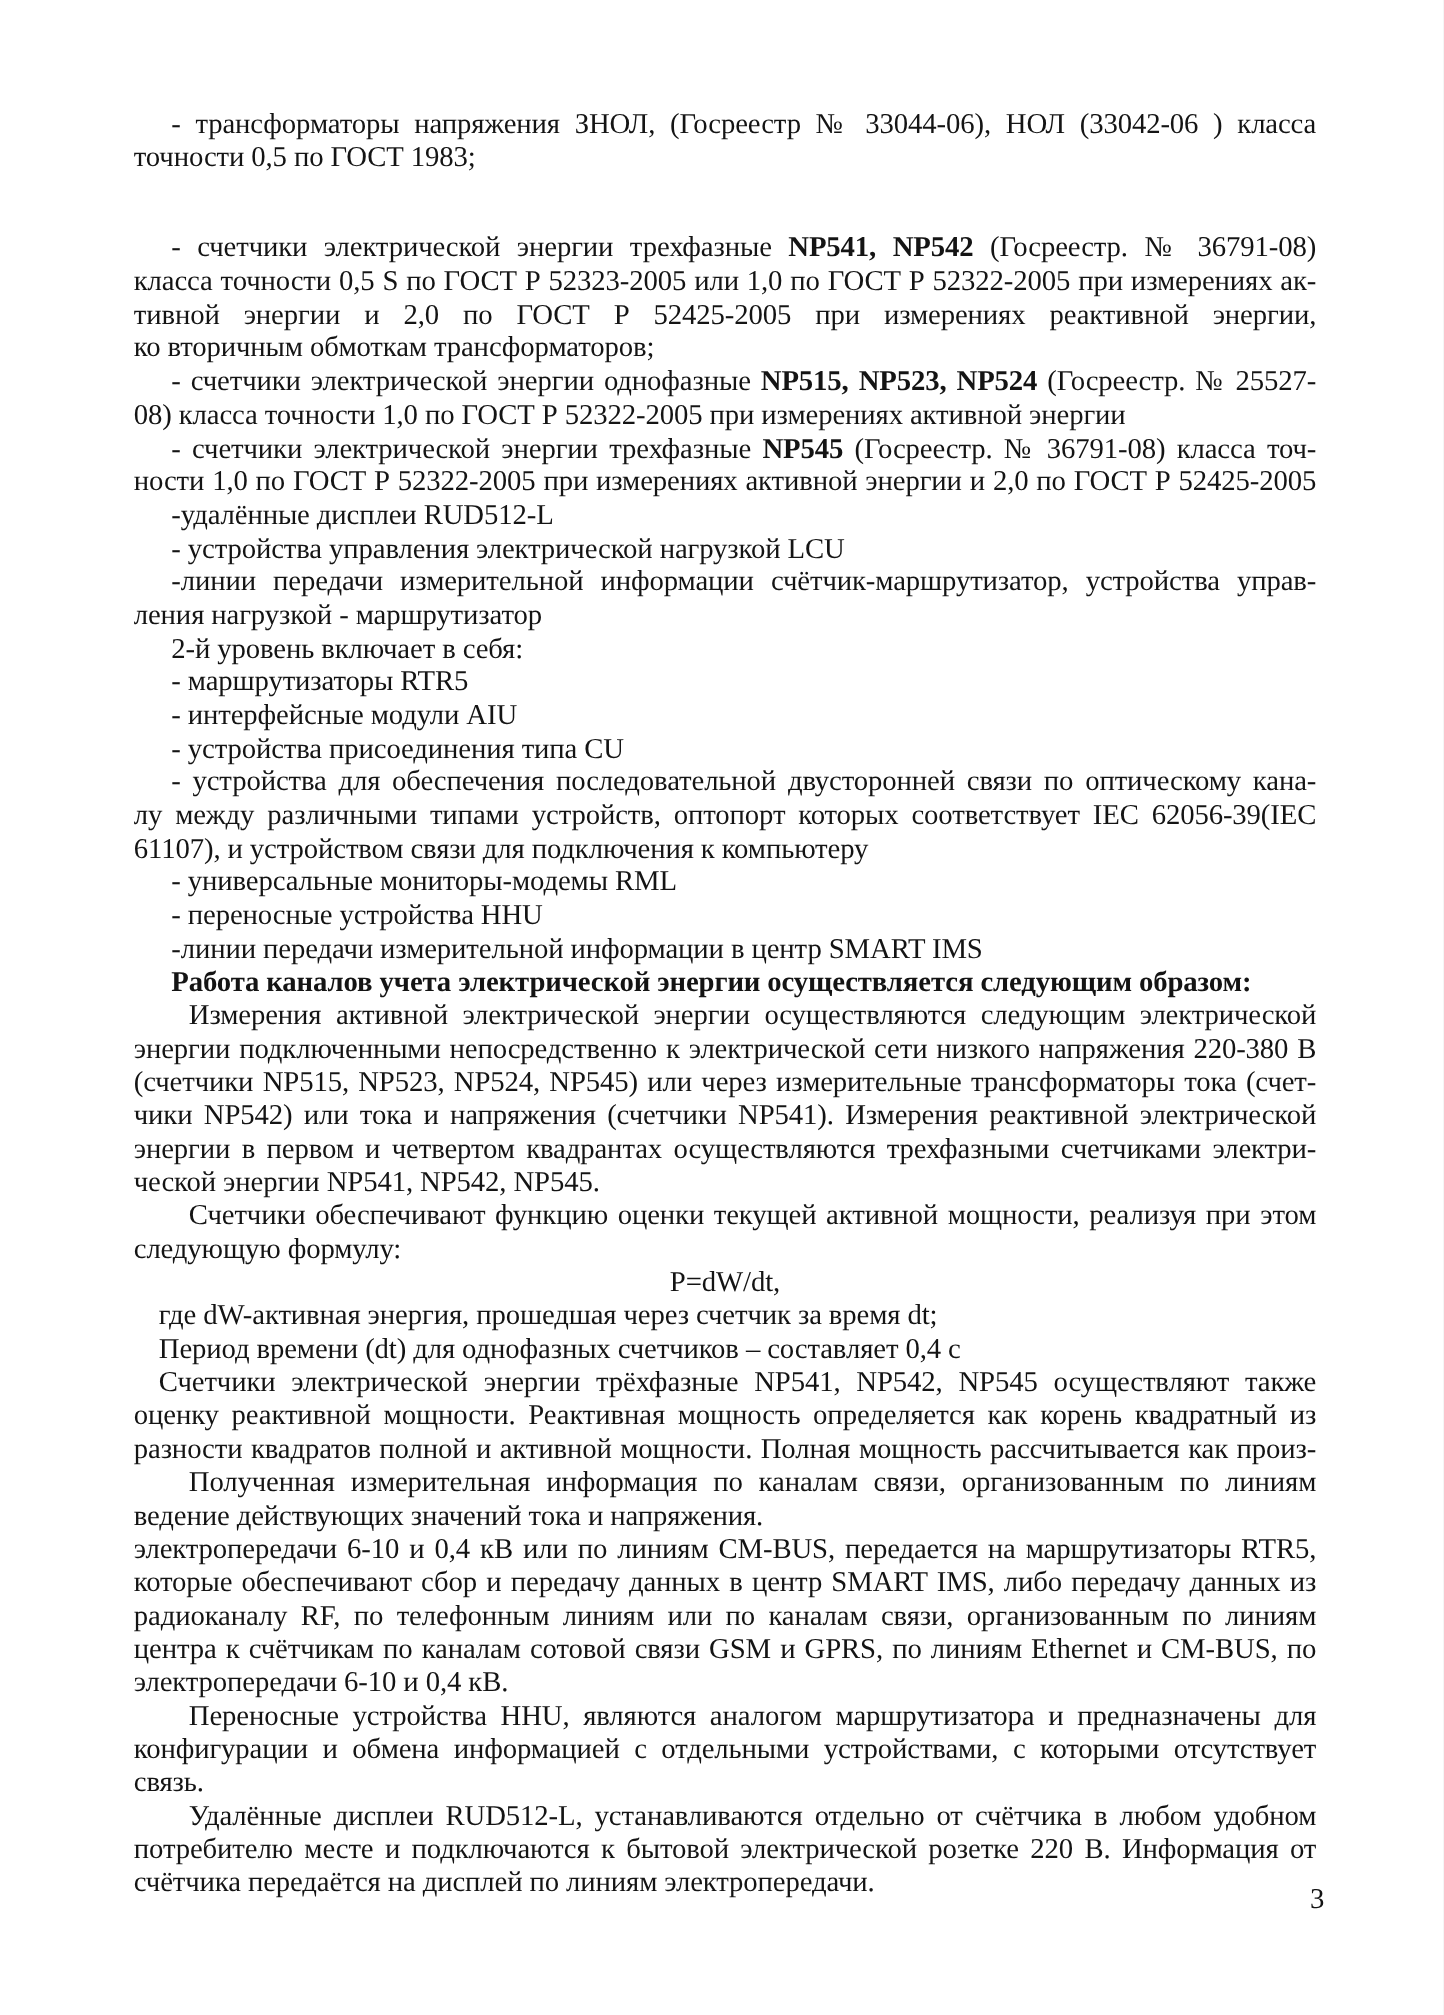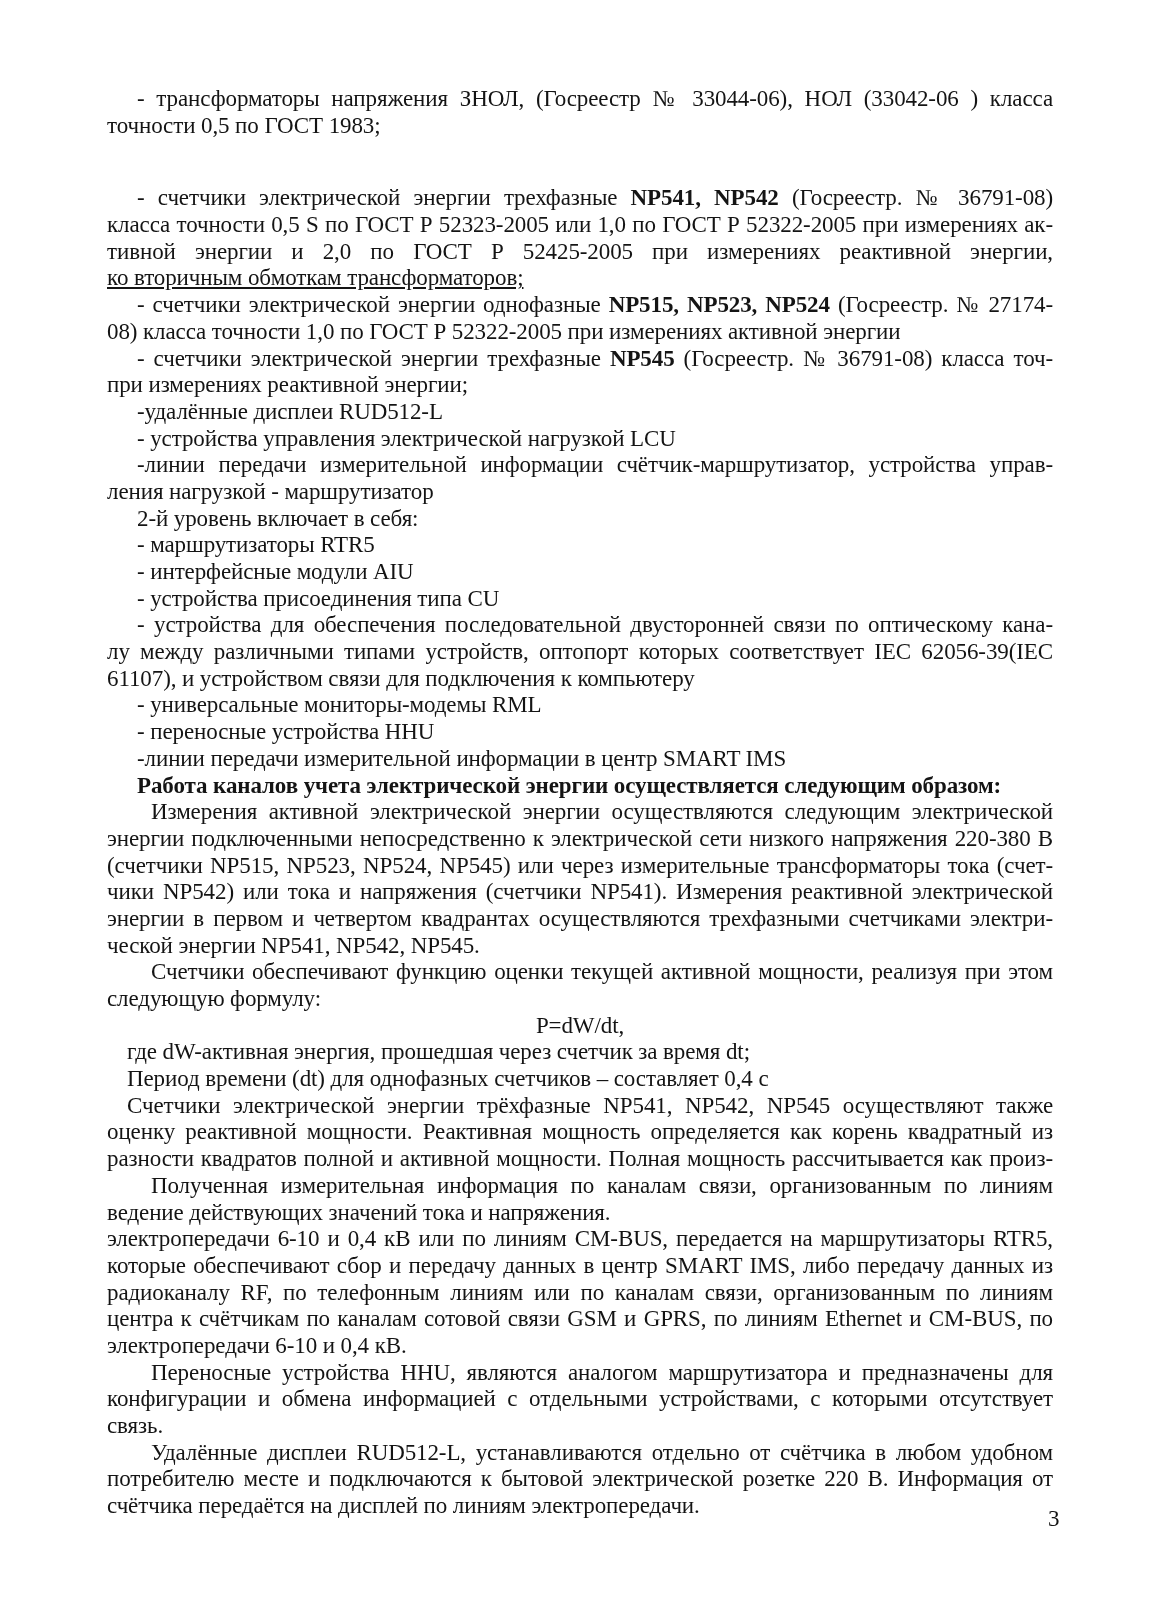--- a/index.html
+++ b/index.html
@@ -50,25 +50,25 @@
 </head>
 <body>
 
 <div class="page">
   <div class="textblock" id="textblock">
       <div class="ln j" style="padding-left: 30px;"><span>- трансформаторы напряжения ЗНОЛ, (Госреестр № 33044-06), НОЛ  (33042-06 ) класса</span></div>
       <div class="ln l" style="padding-left: 0px;"><span>точности 0,5 по ГОСТ 1983;</span></div>
       <div class="ln j" style="padding-left: 30px; margin-top: 46px;"><span>- счетчики электрической энергии трехфазные </span><b>NP541, NP542</b><span> (Госреестр. № 36791-08)</span></div>
       <div class="ln j" style="padding-left: 0px;"><span>класса точности 0,5 S по  ГОСТ Р 52323-2005 или 1,0 по ГОСТ Р 52322-2005 при измерениях ак-</span></div>
       <div class="ln j" style="padding-left: 0px;"><span>тивной энергии и 2,0 по ГОСТ Р 52425-2005 при измерениях  реактивной энергии, подключенные</span></div>
-      <div class="ln l" style="padding-left: 0px; text-decoration: underline;"><span>ко вторичным  обмоткам трансформаторов;</span></div>
-      <div class="ln j" style="padding-left: 30px;"><span>- счетчики электрической энергии однофазные </span><b>NP515, NP523, NP524</b><span> (Госреестр. № 27174-</span></div>
+      <div class="ln l" style="padding-left: 0px;"><span>ко вторичным  обмоткам трансформаторов;</span></div>
+      <div class="ln j" style="padding-left: 30px;"><span>- счетчики электрической энергии однофазные </span><b>NP515, NP523, NP524</b><span> (Госреестр. № 25527-</span></div>
       <div class="ln l" style="padding-left: 0px;"><span>08) класса точности 1,0 по ГОСТ Р 52322-2005 при измерениях активной энергии</span></div>
       <div class="ln j" style="padding-left: 30px;"><span>- счетчики электрической энергии трехфазные </span><b>NP545</b><span> (Госреестр. № 36791-08) класса точ-</span></div>
-      <div class="ln l" style="padding-left: 0px;"><span>при измерениях  реактивной энергии;</span></div>
+      <div class="ln j" style="padding-left: 0px;"><span>ности 1,0 по ГОСТ Р 52322-2005 при измерениях активной энергии и 2,0 по ГОСТ Р 52425-2005</span></div>
       <div class="ln l" style="padding-left: 30px;"><span>-удалённые дисплеи RUD512-L</span></div>
       <div class="ln l" style="padding-left: 30px;"><span>- устройства управления электрической нагрузкой LCU</span></div>
       <div class="ln j" style="padding-left: 30px;"><span>-линии передачи измерительной информации счётчик-маршрутизатор, устройства управ-</span></div>
       <div class="ln l" style="padding-left: 0px;"><span>ления нагрузкой - маршрутизатор</span></div>
       <div class="ln l" style="padding-left: 30px;"><span>2-й уровень включает в себя:</span></div>
       <div class="ln l" style="padding-left: 30px;"><span>- маршрутизаторы RTR5</span></div>
       <div class="ln l" style="padding-left: 30px;"><span>- интерфейсные модули AIU</span></div>
       <div class="ln l" style="padding-left: 30px;"><span>- устройства присоединения типа CU</span></div>
       <div class="ln j" style="padding-left: 30px;"><span>- устройства для обеспечения последовательной двусторонней связи по оптическому кана-</span></div>
       <div class="ln j" style="padding-left: 0px;"><span>лу между различными типами устройств, оптопорт которых соответствует IEC 62056-39(IEC</span></div>

